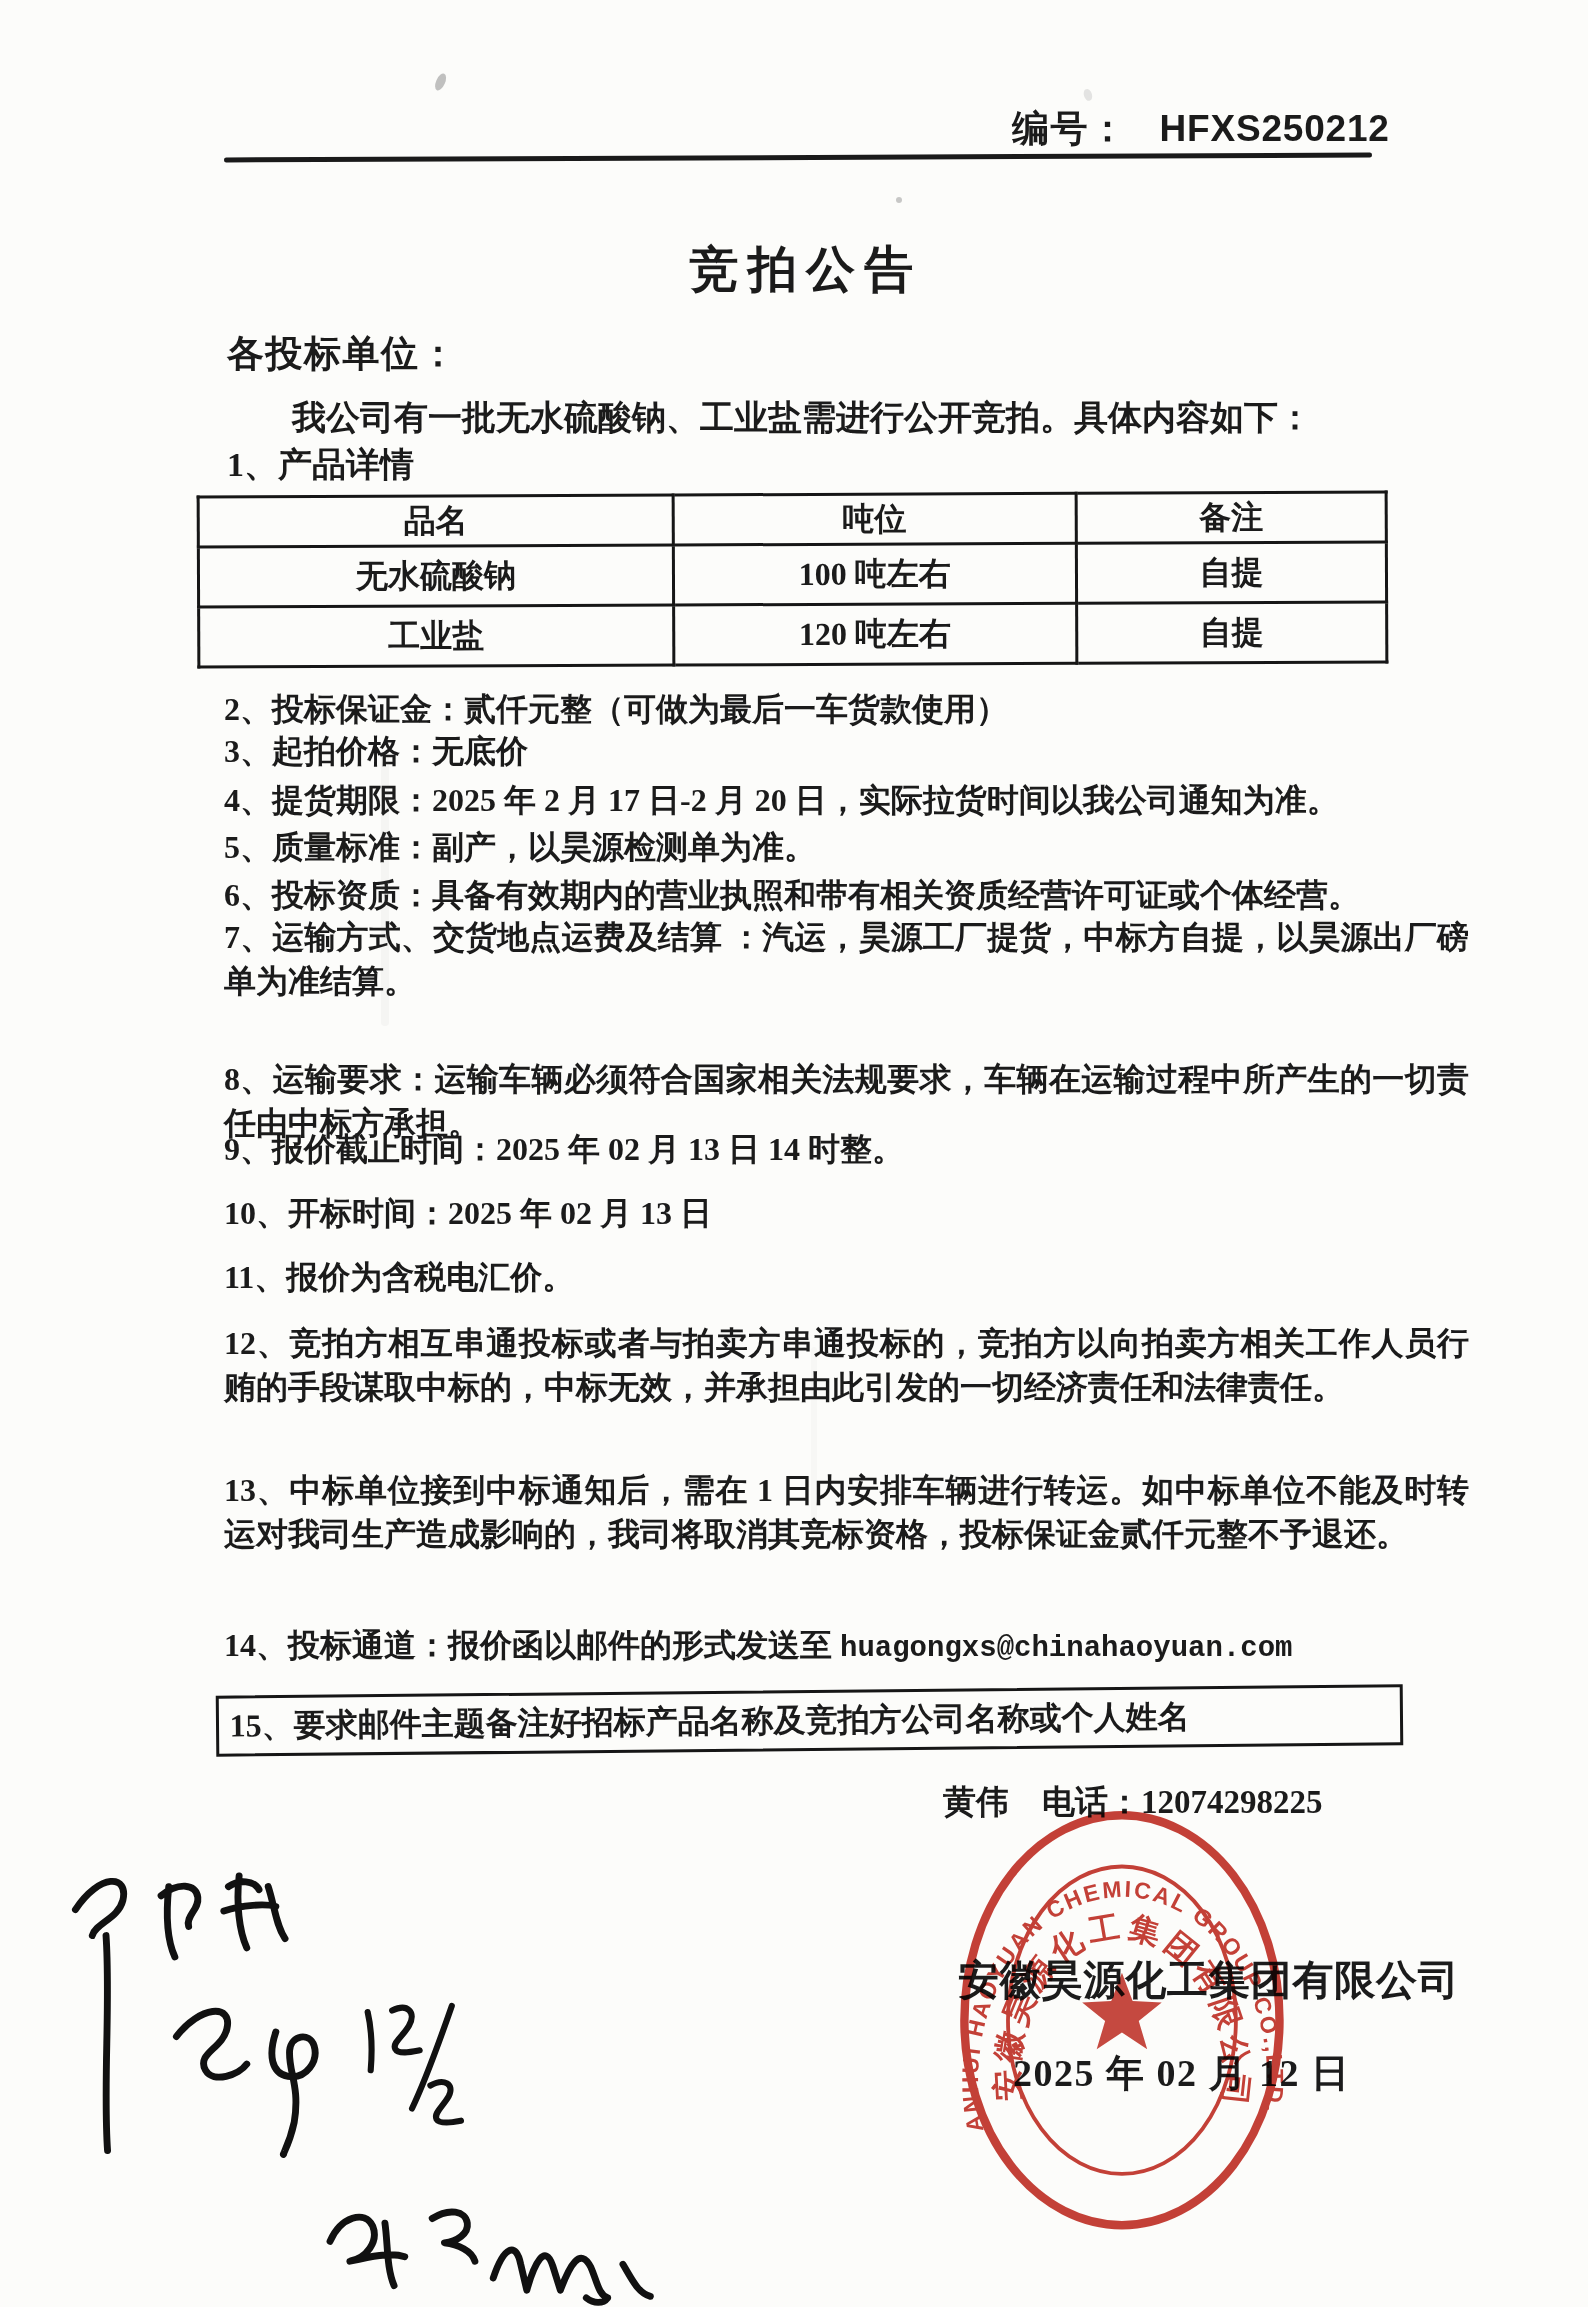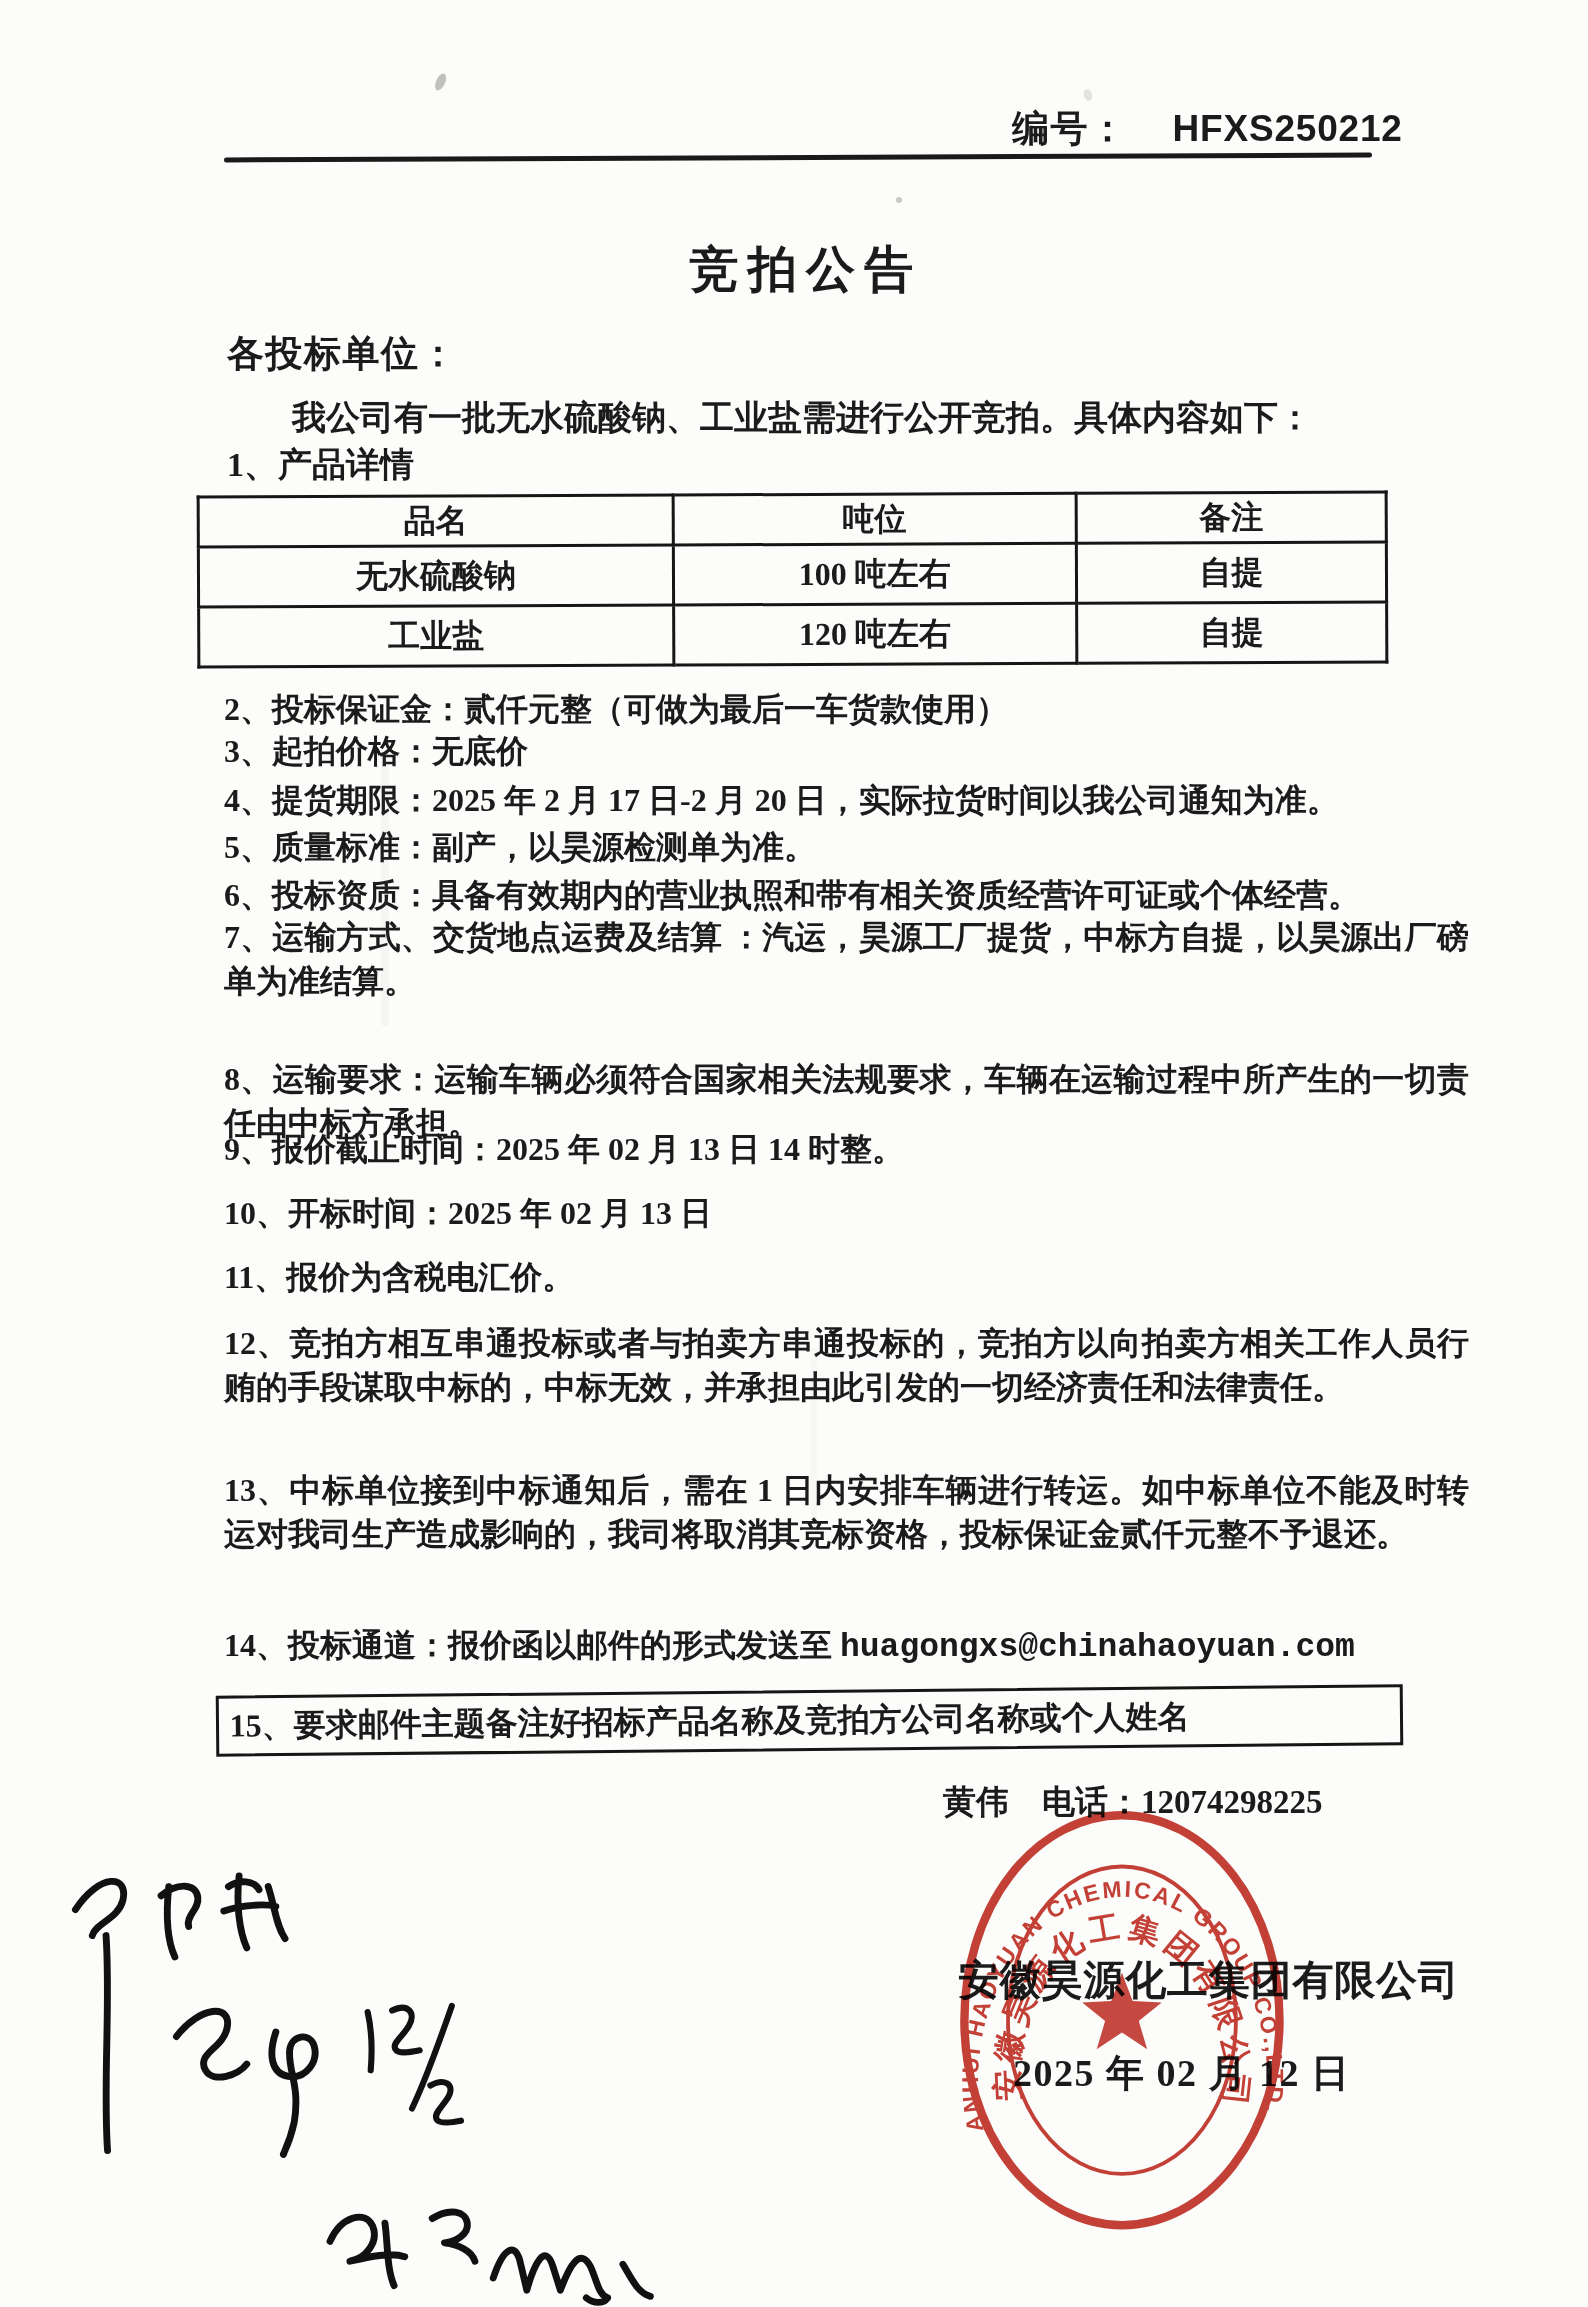--- a/index.html
+++ b/index.html
@@ -12,21 +12,21 @@
     color:#1b1b1b;
     overflow:hidden;
   }
   
   .doc-no{
     position:absolute;top:104px;left:1012px;
     font-family:"Liberation Sans","DejaVu Sans",sans-serif;
     font-size:37px;font-weight:700;letter-spacing:1.5px;
     white-space:nowrap;
   }
-  .doc-no .num{margin-left:45px;letter-spacing:0.8px;}
+  .doc-no .num{margin-left:32px;letter-spacing:0.8px;}
   .head-rule{
     position:absolute;left:224px;top:155px;width:1148px;height:4.6px;
     background:#1a1a1a;transform:rotate(-0.25deg);border-radius:2.3px;
   }
   .title{
     position:absolute;top:237px;left:12px;width:1588px;
     text-align:center;font-size:49px;letter-spacing:9.2px;
   }
   .salutation{position:absolute;left:227px;top:329px;font-size:37px;letter-spacing:1.5px;}
   .intro{position:absolute;left:224px;top:395px;width:1301px;font-size:34px;text-indent:2em;white-space:nowrap;}
@@ -42,21 +42,21 @@
     padding:0;
   }
   .ptable .r-head td{height:47px;}
   .ptable .r-data td{height:57px;}
   
   .item{
     position:absolute;left:224px;width:1245px;
     font-size:32px;line-height:44px;text-align:justify;
   }
   .nowrap{white-space:nowrap;}
-  .email{font-family:"Liberation Mono","DejaVu Sans Mono",monospace;font-size:33px;letter-spacing:0px;}
+  .email{font-family:"Liberation Mono","DejaVu Sans Mono",monospace;font-size:29px;letter-spacing:0px;}
   .box15{
     position:absolute;left:216px;top:1690px;width:1170px;height:55px;
     border:3.8px solid #161616;transform:rotate(-0.55deg);
     display:flex;align-items:center;
     font-size:32px;padding-left:10.7px;white-space:nowrap;
   }
   .contact{position:absolute;top:1780px;font-size:33px;white-space:nowrap;}
   .contact.left{left:227px;}
   .contact.right{left:943px;}
   

